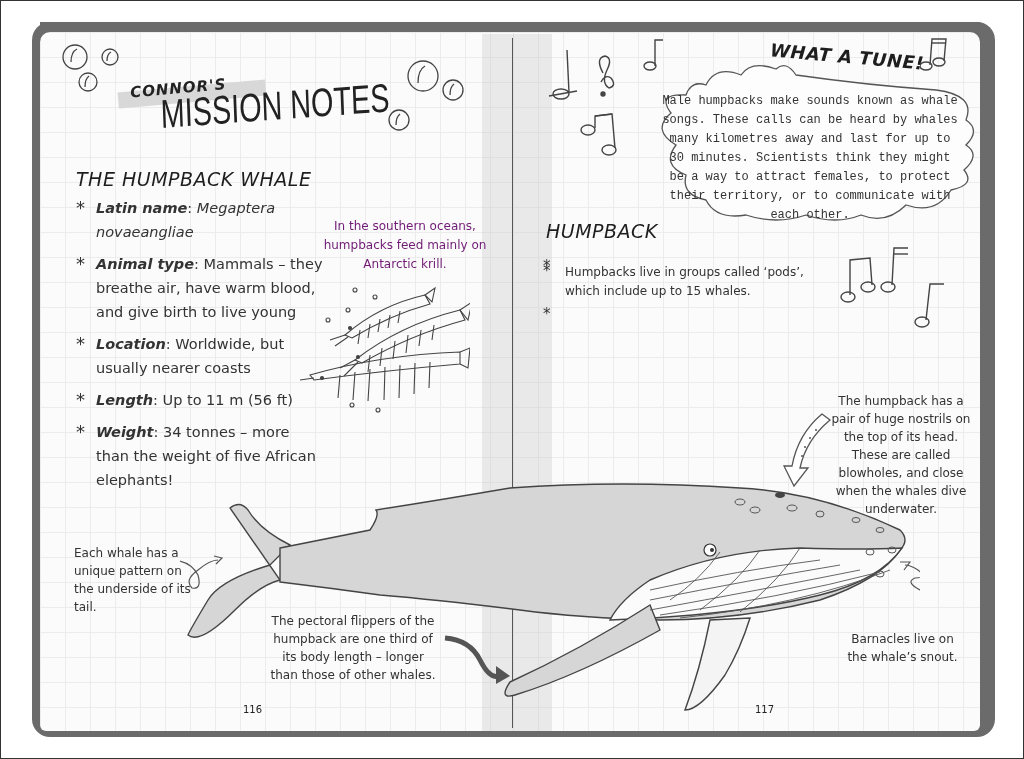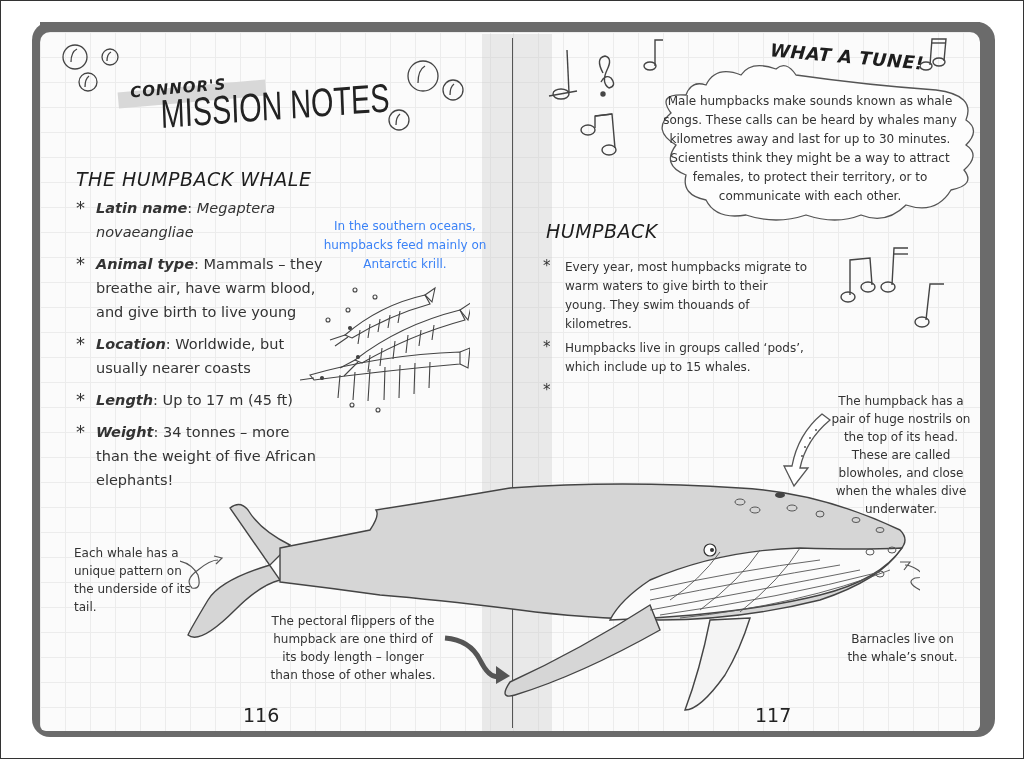--- a/index.html
+++ b/index.html
@@ -65,28 +65,28 @@
   .section-title {
     font-style: italic; font-weight: normal; font-size: 19px; letter-spacing: 0.5px; color: #1e1e1e;
   }
   .facts { left: 76px; top: 196px; width: 250px; margin: 0; padding: 0; list-style: none; }
   .facts li {
     position: relative; padding-left: 20px; font-size: 14.5px; line-height: 24px; margin-bottom: 8px; color: #333;
   }
   .facts li .star { position: absolute; left: 0; top: 0; font-size: 18px; }
   .facts b { font-style: italic; }
   .facts i { font-style: italic; }
-  .krill-note { left: 322px; top: 217px; width: 166px; text-align: center; font-size: 12px; line-height: 19px; color: #3b82f6; }
+  .krill-note { left: 322px; top: 217px; width: 166px; text-align: center; font-size: 12px; line-height: 19px; color: #701a75; }
   .caption { font-size: 12px; line-height: 18px; color: #333; }
 
-  .pagenum { font-size: 19px; color: #222; }
+  .pagenum { font-size: 10px; color: #222; }
 
   
   .tune-title { left: 770px; top: 46px; font-style: italic; font-weight: bold; font-size: 18px; transform: rotate(5deg); color: #1e1e1e; letter-spacing: 0.5px; }
-  .tune-body { left: 660px; top: 92px; width: 300px; text-align: center; font-size: 12px; line-height: 19px; color: #333; }
+  .tune-body { left: 660px; top: 92px; width: 300px; text-align: center; font-size: 12px; line-height: 19px; color: #333; font-family: Liberation Mono, monospace; }
   .behav-list { left: 543px; top: 258px; width: 265px; margin: 0; padding: 0; list-style: none; }
   .behav-list li { position: relative; padding-left: 22px; font-size: 12px; line-height: 19px; margin-bottom: 5px; color: #333; }
   .behav-list li .star { position: absolute; left: 0; top: -1px; font-size: 15px; }
 </style>
 </head>
 <body>
 
 <div class="frame"></div>
 
 <div class="book"></div>
@@ -133,21 +133,21 @@
   <li>
     <span class="star">*</span>
     <b>Animal type</b><span>: Mammals – they breathe air, have warm blood, and give birth to live young</span>
   </li>
   <li>
     <span class="star">*</span>
     <b>Location</b><span>: Worldwide, but usually nearer coasts</span>
   </li>
   <li>
     <span class="star">*</span>
-    <b>Length</b><span>: Up to 17 m (45 ft)</span>
+    <b>Length</b><span>: Up to 11 m (56 ft)</span>
   </li>
   <li>
     <span class="star">*</span>
     <b>Weight</b><span>: 34 tonnes – more than the weight of five African elephants!</span>
   </li>
 </ul>
 
 <div class="abs krill-note">In the southern oceans, humpbacks feed mainly on Antarctic krill.</div>
 
 <svg class="abs" style="left:300px;top:280px" width="170" height="140">
@@ -217,21 +217,20 @@
   <path d="M70 30 Q80 10 105 20 Q115 5 140 14 Q150 5 160 20 Q230 30 300 35 Q340 40 330 65 Q345 75 330 90 Q345 100 328 115 Q340 130 315 135 Q300 160 270 150 Q250 170 225 160 Q200 170 170 160 Q140 170 110 160 Q80 165 70 145 Q45 140 50 120 Q25 110 40 90 Q15 75 35 58 Q20 38 50 40 Q55 25 70 30 Z" fill="#fdfdfd" stroke="#555" stroke-width="1.3"></path>
 </svg>
 <div class="abs tune-title">WHAT A TUNE!</div>
 <div class="abs tune-body">Male humpbacks make sounds known as whale songs. These calls can be heard by whales many kilometres away and last for up to 30 minutes. Scientists think they might be a way to attract females, to protect their territory, or to communicate with each other.</div>
 
 <div class="abs section-title" style="left:546px;top:220px">HUMPBACK</div>
 
 <ul class="abs behav-list">
   <li>
     <span class="star">*</span>
-    <span>Every year, most humpbacks migrate to warm waters to give birth to their young. They swim thouands of kilometres.</span>
   </li>
   <li>
     <span class="star">*</span>
     <span>Humpbacks live in groups called ‘pods’, which include up to 15 whales.</span>
   </li>
   <li>
     <span class="star">*</span>
   </li>
 </ul>
 

